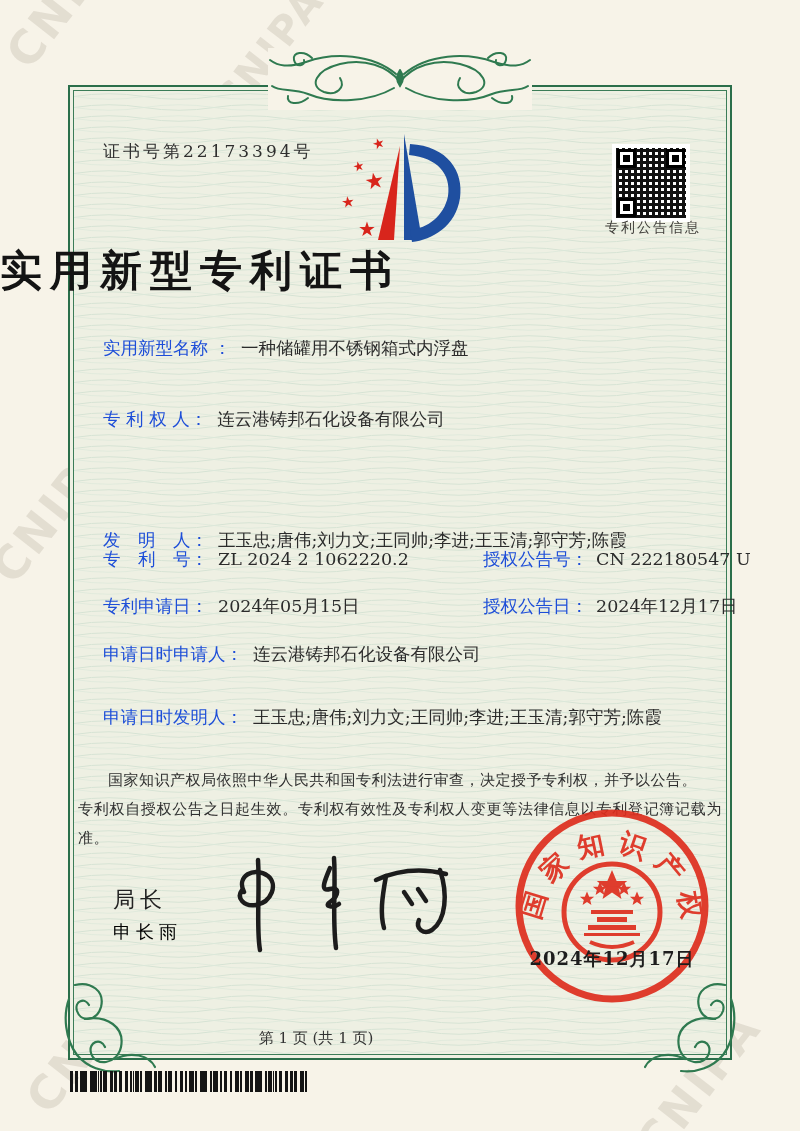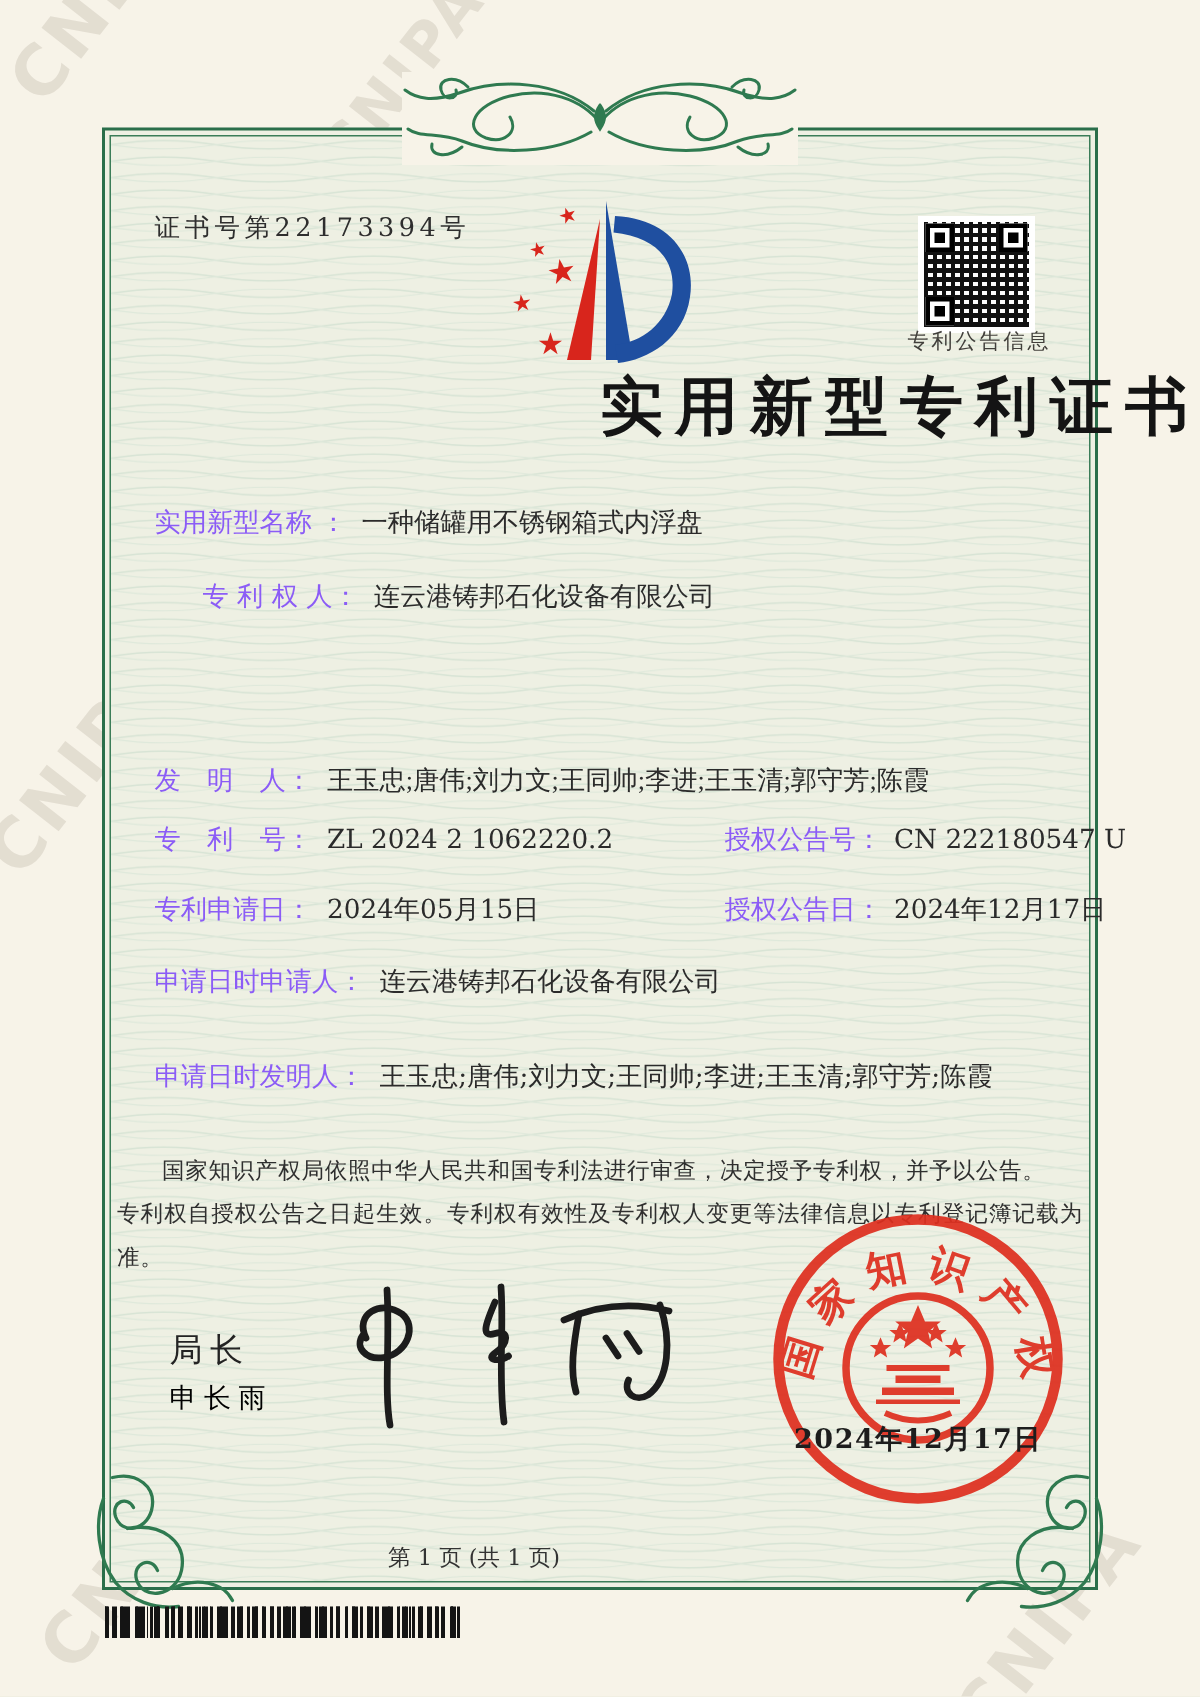--- a/index.html
+++ b/index.html
@@ -53,27 +53,27 @@
   }
   .finder::after{
     content:""; position:absolute; left:3px; top:3px; width:7px; height:7px; background:#000;
   }
   .f1{ left:1px; top:1px; } .f2{ right:1px; top:1px; } .f3{ left:1px; bottom:1px; }
   .qr-caption{
     left:594px; top:219px; width:118px; text-align:center;
     font-size:14px; color:#413f3b; letter-spacing:2px;
   }
   .title{
-    left:0; top:243px; width:800px; text-align:right;
+    left:0; top:243px; width:800px; text-align:left;
     font-size:42px; font-weight:bold; color:#141414; letter-spacing:8px;
   }
 
   
   .row{ left:103px; width:600px; font-size:17.5px; color:#2b2b2b; white-space:nowrap; }
-  .row .lbl{ display:inline-block; color:#8b5cf6; }
+  .row .lbl{ display:inline-block; color:#1d4ed8; }
   .row .val{ margin-left:10px;text-align:right; }
   .col2{ position:absolute; left:352px; top:0;margin-left:28px; }
   .col2 .val{ margin-left:8px; }
 
   
   .notice{
     left:78px; top:766px; width:644px;
     font-size:15px; line-height:29px; color:#2f2f2f;
     text-align:justify; letter-spacing:0.5px;
   }
@@ -195,24 +195,24 @@
       <div class="finder f3"></div>
     </div>
   </div>
   <div class="abs qr-caption">专利公告信息</div>
 
   <div class="abs title">实用新型专利证书</div>
 
   <div class="abs row" style="top:336px;">
     <span class="lbl">实用新型名称 ：</span><span class="val">一种储罐用不锈钢箱式内浮盘</span>
   </div>
-  <div class="abs row" style="top:385px;margin-left:32px;">
+  <div class="abs row" style="top:407px;">
     <span class="lbl">专 利 权 人：</span><span class="val">连云港铸邦石化设备有限公司</span>
   </div>
-  <div class="abs row" style="top:508px;font-family:Liberation Serif, serif;">
+  <div class="abs row" style="top:528px;">
     <span class="lbl">发　明　人：</span><span class="val">王玉忠;唐伟;刘力文;王同帅;李进;王玉清;郭守芳;陈霞</span>
   </div>
   <div class="abs row" style="top:547px;">
     <span class="lbl">专　利　号：</span><span class="val">ZL 2024 2 1062220.2</span>
     <span class="col2">
       <span class="lbl">授权公告号：</span><span class="val">CN 222180547 U</span>
     </span>
   </div>
   <div class="abs row" style="top:594px;">
     <span class="lbl">专利申请日：</span><span class="val">2024年05月15日</span>

